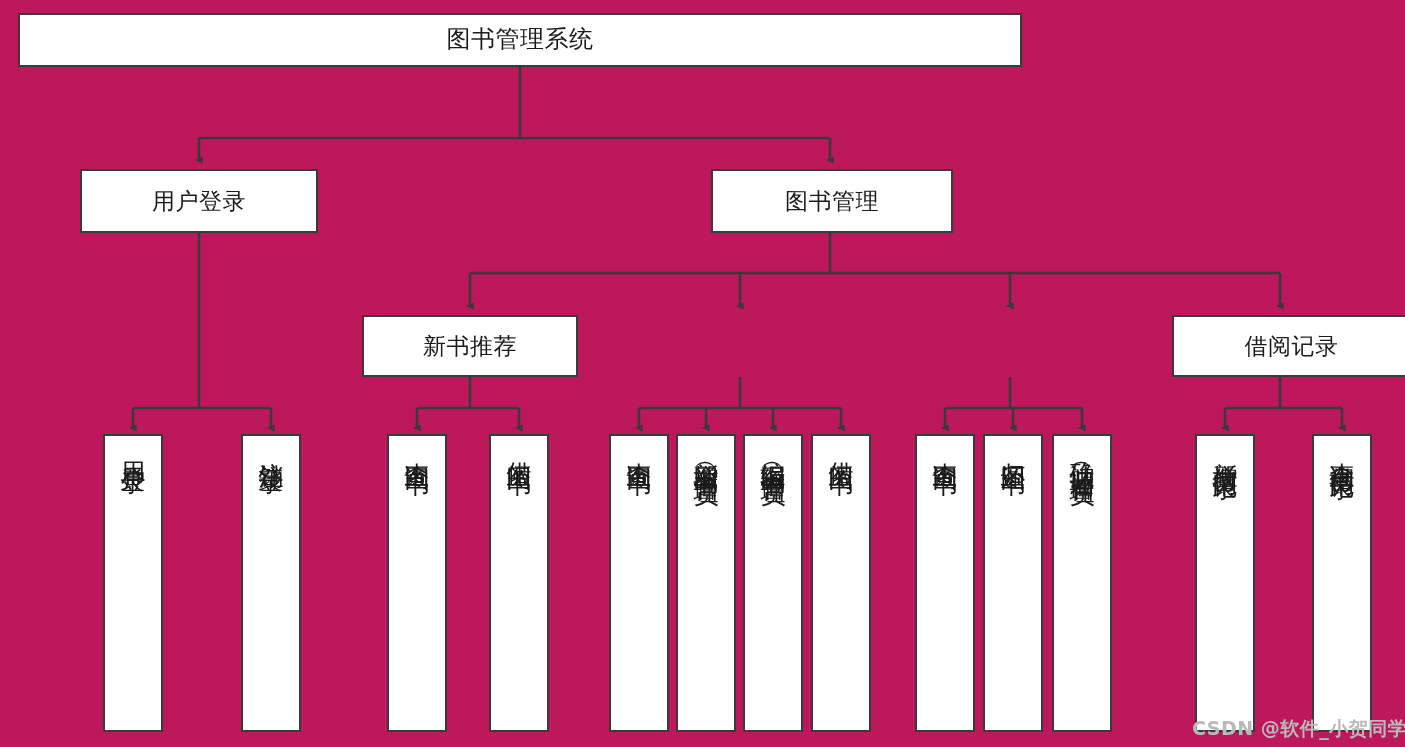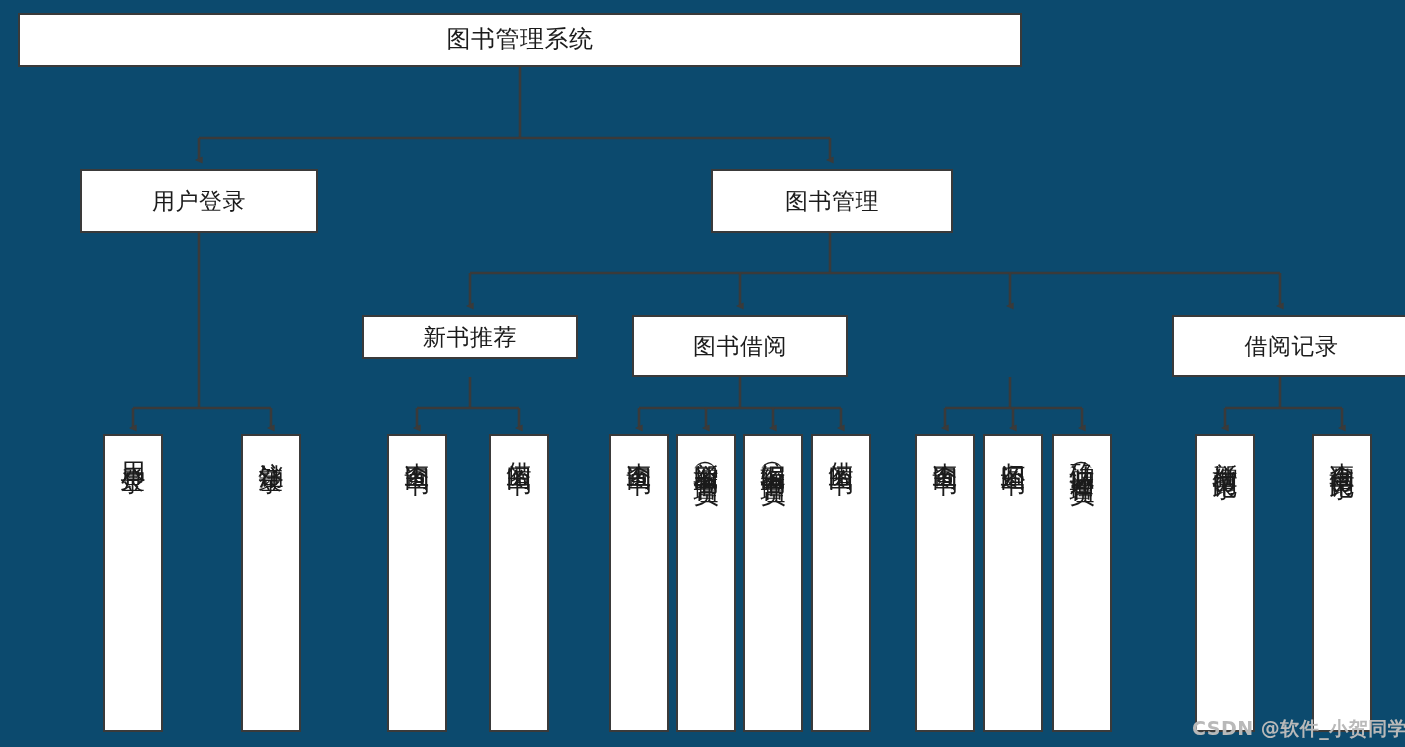--- a/index.html
+++ b/index.html
@@ -8,21 +8,21 @@
     padding: 0;
     background: #ffffff;
   }
   body {
     font-family: "DejaVu Sans", "Liberation Sans", sans-serif;
   }
   #diagram-canvas {
     position: relative;
     width: 1405px;
     height: 747px;
-    background: #0c4a6e;
+    background: #be185d;
     overflow: hidden;
   }
   #edge-layer {
     position: absolute;
     left: 0;
     top: 0;
     width: 1405px;
     height: 747px;
     pointer-events: none;
   }
@@ -132,27 +132,24 @@
   </div>
 
   <div class="node horiz" style="left:80px; top:169px; width:238px; height:64px;">
     <span class="node-label">用户登录</span>
   </div>
 
   <div class="node horiz" style="left:711px; top:169px; width:242px; height:64px;">
     <span class="node-label">图书管理</span>
   </div>
 
-  <div class="node horiz" style="left:362px; top:315px; width:216px; height:44px;">
+  <div class="node horiz" style="left:362px; top:315px; width:216px; height:62px;">
     <span class="node-label">新书推荐</span>
   </div>
 
-  <div class="node horiz" style="left:632px; top:315px; width:216px; height:62px;">
-    <span class="node-label">图书借阅</span>
-  </div>
 
 
   <div class="node horiz" style="left:1172px; top:315px; width:239px; height:62px;">
     <span class="node-label">借阅记录</span>
   </div>
 
   <div class="node vert" style="left:103px; top:434px; width:60px; height:298px;">
     <span class="node-label">用户登录</span>
   </div>
   <div class="node vert" style="left:241px; top:434px; width:60px; height:298px;">

